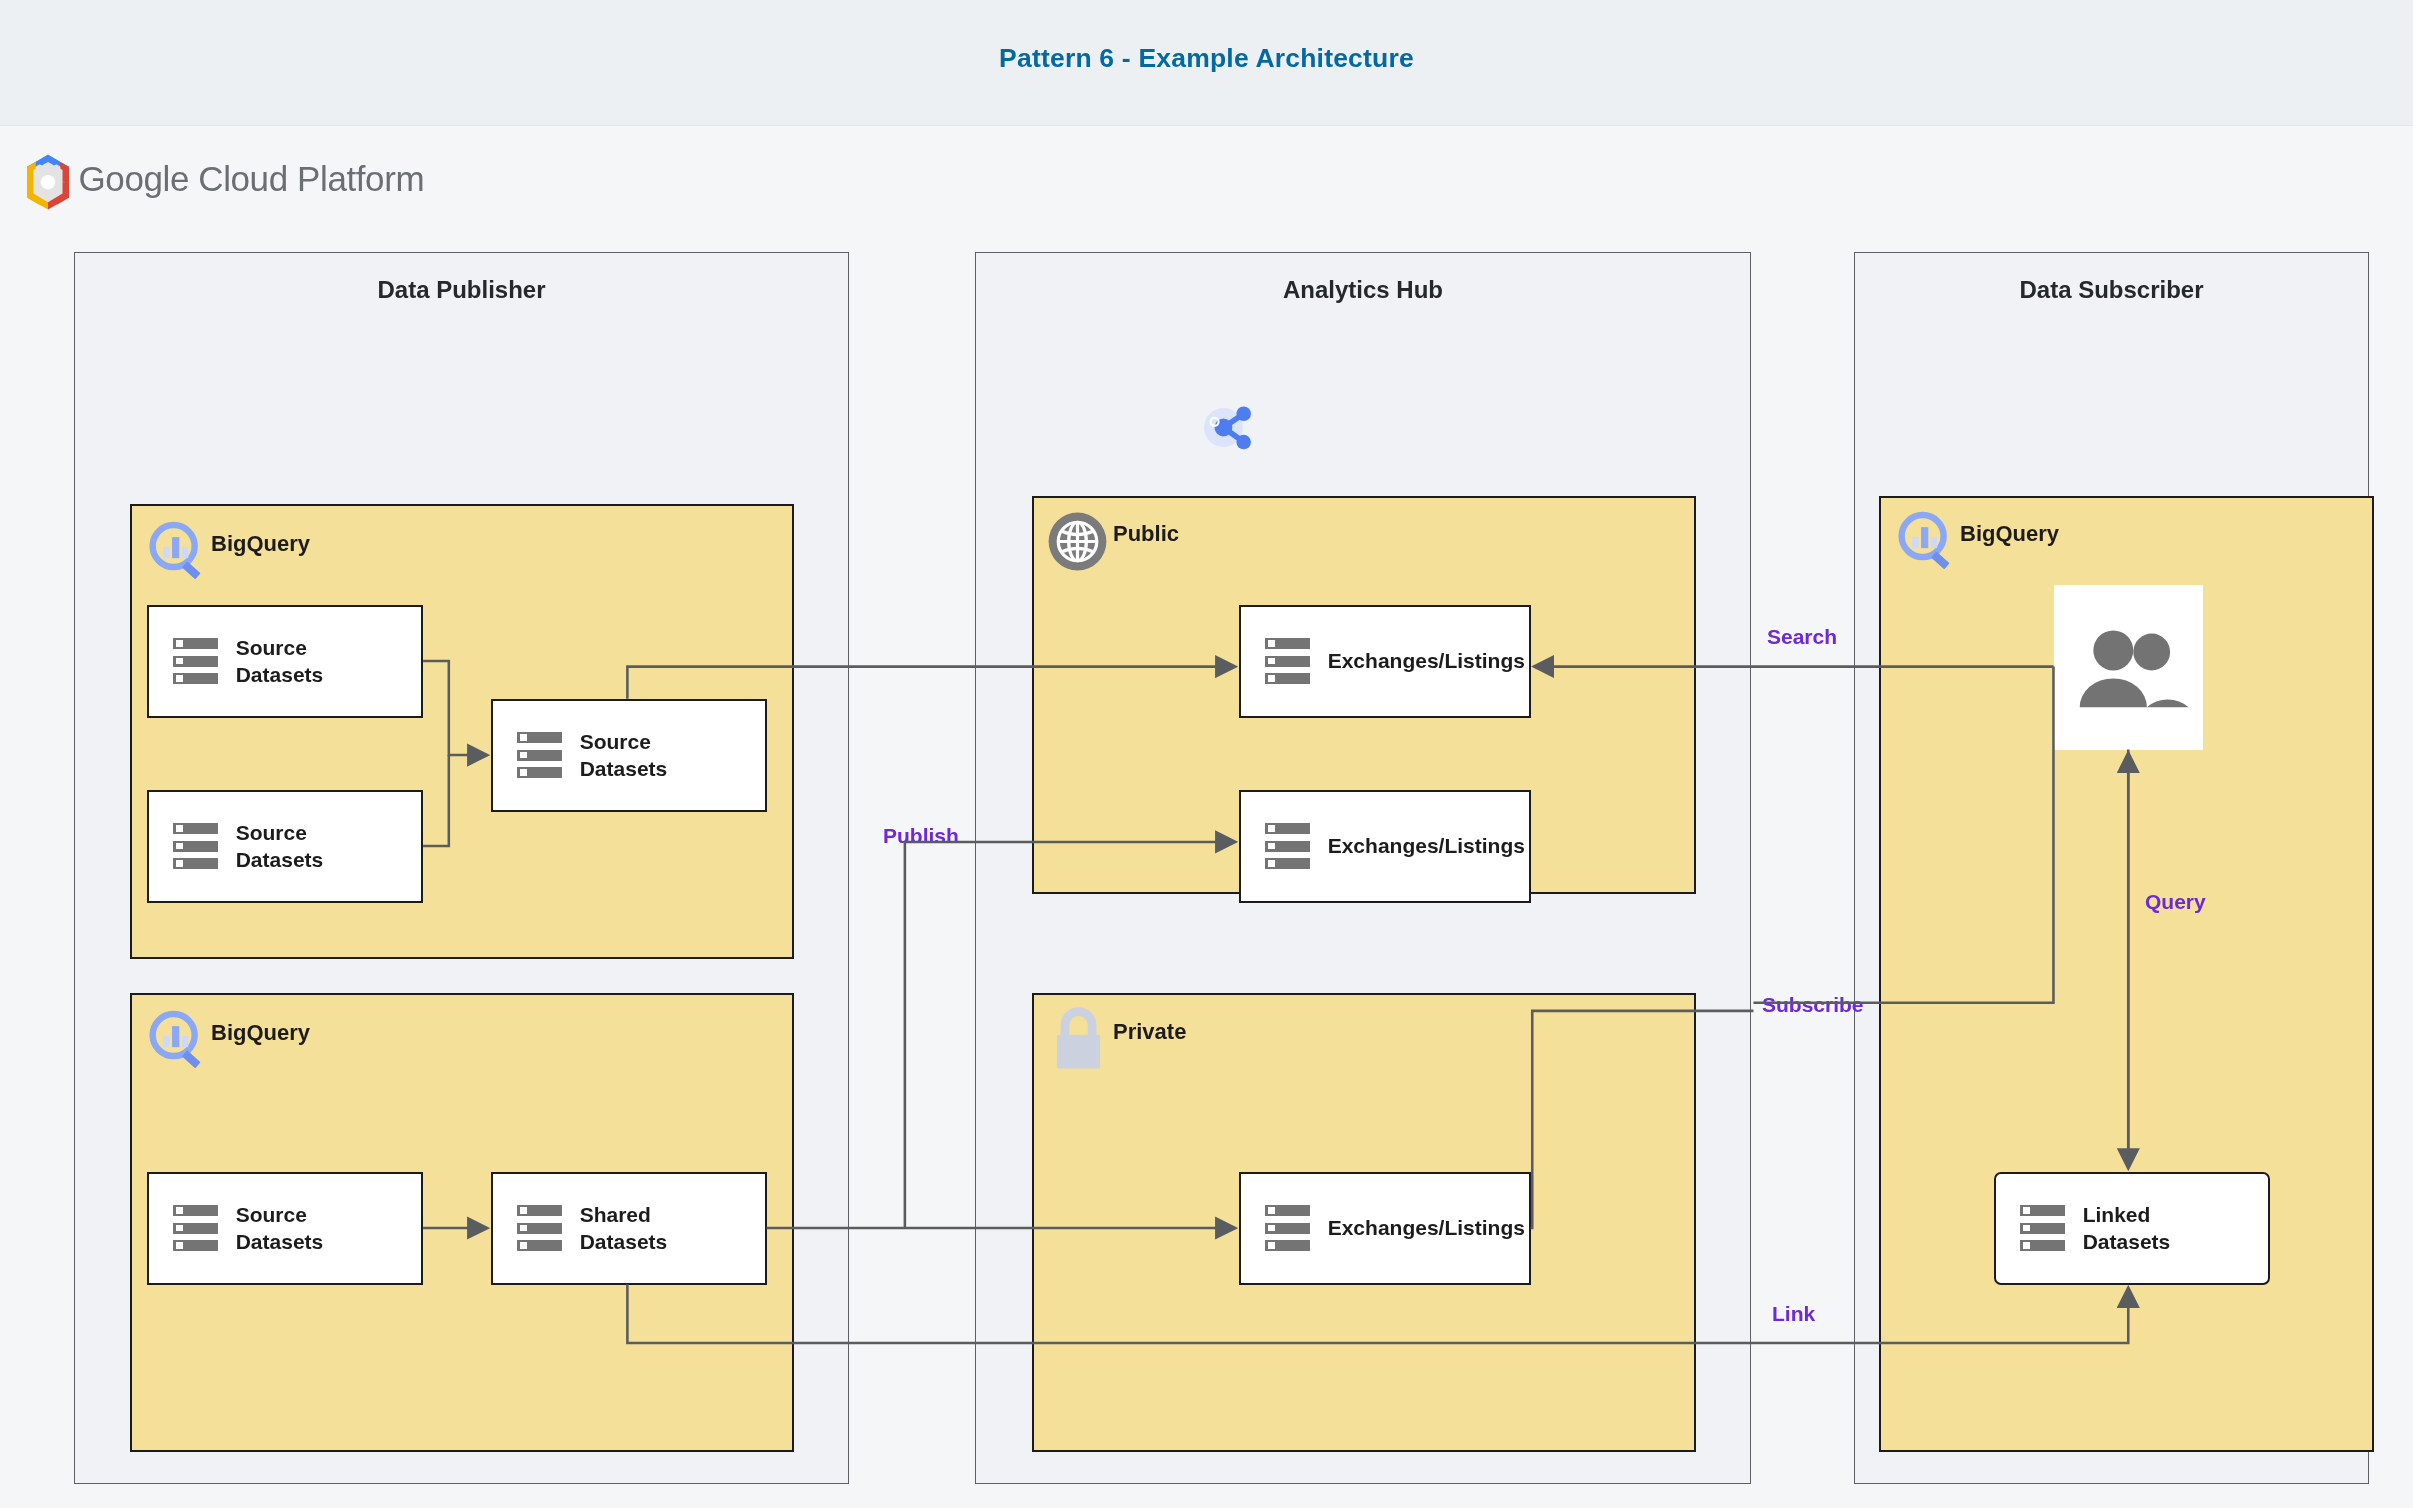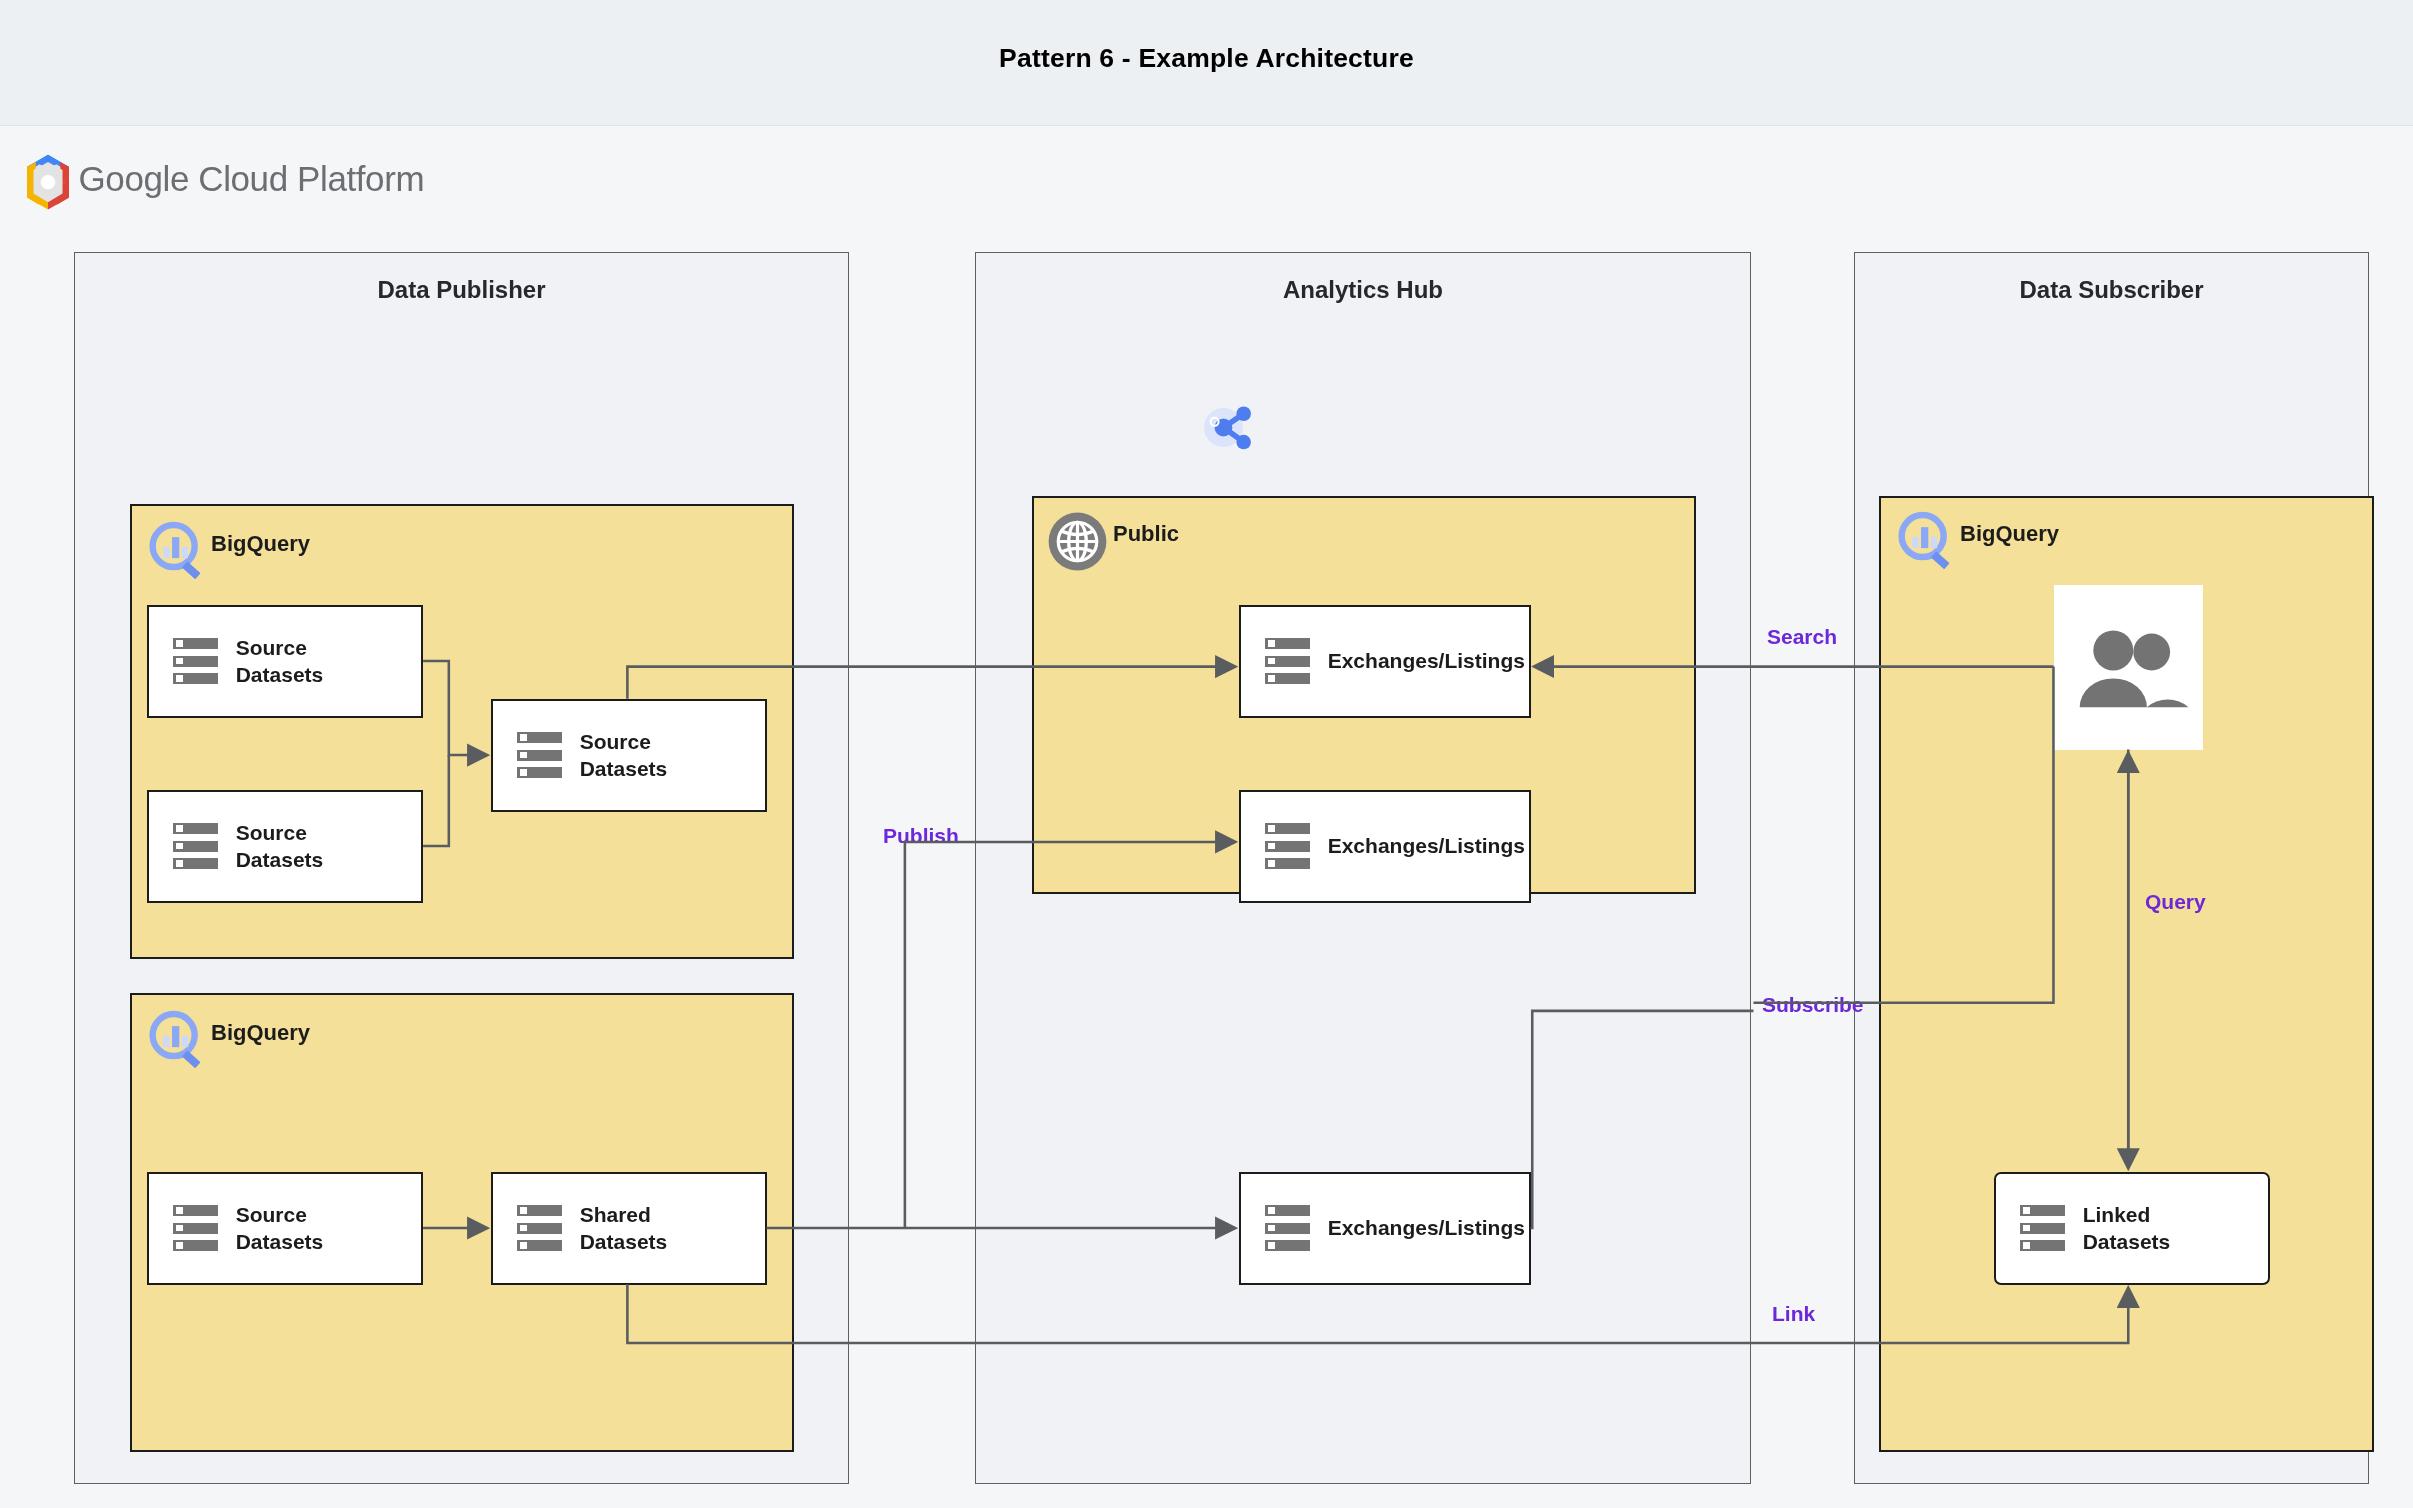--- a/index.html
+++ b/index.html
@@ -25,21 +25,21 @@
     background: #edf0f2;
     border-bottom: 1.6px solid #dfe3e6;
   }
   .title-text {
     position: absolute;
     left: 0; top: 43px;
     width: 2413px;
     text-align: center;
     font-size: 26.5px;
     font-weight: bold;
-    color: #000000;
+    color: #0369a1;
     letter-spacing: 0.2px;
   }
 
   
   .canvas {
     position: absolute;
     left: 0; top: 126px;
     width: 2413px; height: 1382px;
     background: #f5f6f7;
   }
@@ -281,20 +281,27 @@
           <ellipse cx="38" cy="38" rx="11" ry="24"></ellipse>
           <line x1="38" y1="14" x2="38" y2="62"></line>
           <line x1="14" y1="38" x2="62" y2="38"></line>
           <path d="M18 25 Q38 34 58 25"></path>
           <path d="M18 51 Q38 42 58 51"></path>
         </g>
       </svg>
       <div class="zone-label" style="left:79px; top:22.5px;">Public</div>
     </div>
 
+    <div class="zone" style="left:1032px; top:867px; width:664px; height:459px;">
+      <svg style="position:absolute;left:17.7px;top:11.3px;" width="53" height="64" viewBox="0 0 66 80">
+        <path d="M16 38 V24 a17 17 0 0 1 34 0 V38" fill="none" stroke="#ccd1e0" stroke-width="11"></path>
+        <rect x="6" y="36" width="54" height="42" rx="2" fill="#ccd1e0"></rect>
+      </svg>
+      <div class="zone-label" style="left:79px; top:24px;">Private</div>
+    </div>
 
     <div class="node" style="left:1239px; top:479px; width:292px; height:113px;">
       <span class="ds-icon">
           <i></i>
           <i></i>
           <i></i>
         </span>
       <span class="node-label">Exchanges/Listings</span>
     </div>
 

